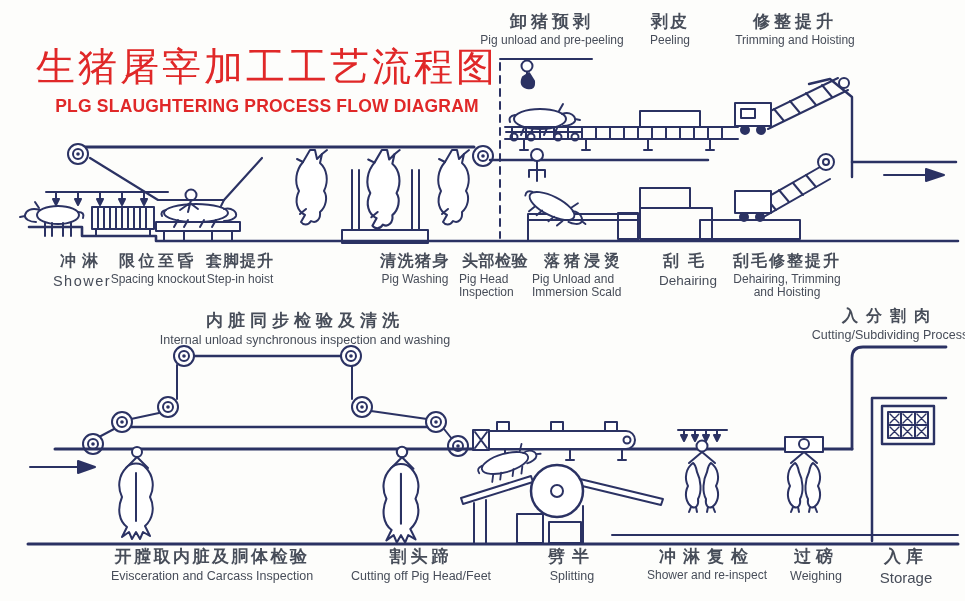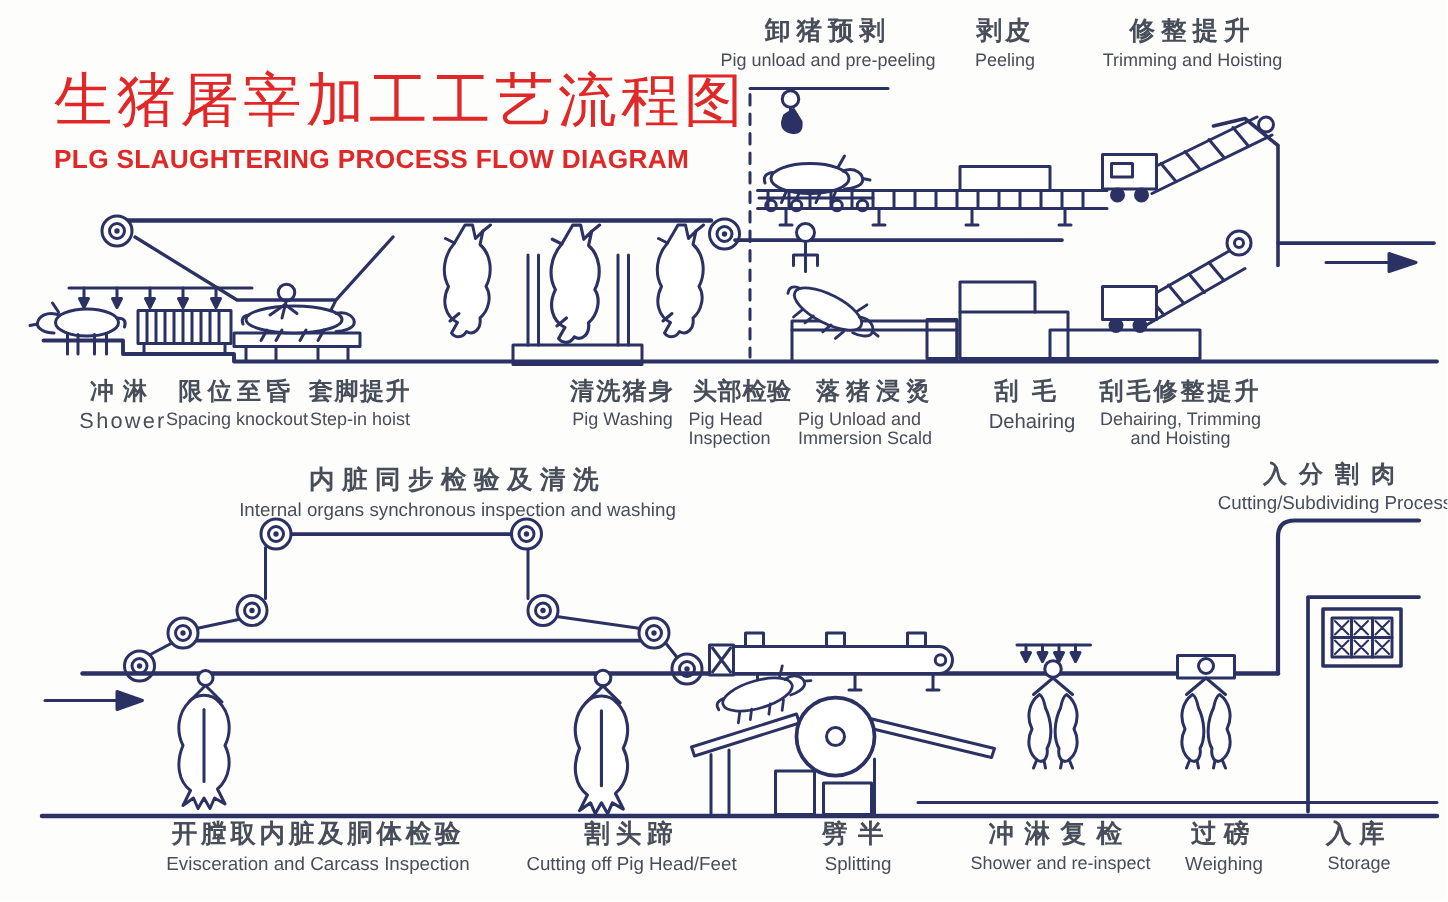--- a/index.html
+++ b/index.html
@@ -3,21 +3,21 @@
 <meta charset="utf-8">
 <style>
   html,body{margin:0;padding:0;background:#ffffff;}
   .stage{position:relative;width:965px;height:601px;background:#fdfdfb;overflow:hidden;
          font-family:"Liberation Sans",sans-serif;}
   .stage svg{position:absolute;left:0;top:0;}
   .title{position:absolute;left:36px;top:40px;color:var(--red,#e02828);z-index:3;}
   .title .cn{font-size:39px;font-weight:400;letter-spacing:3px;white-space:nowrap;
              font-family:"DejaVu Sans",sans-serif;}
   .title .en{font-size:17.5px;font-weight:700;letter-spacing:0.2px;margin-top:2px;
-             font-family:"Liberation Sans",sans-serif;white-space:nowrap;}
+             font-family:"Liberation Sans",sans-serif;white-space:nowrap;text-align:center;}
   .lbl{position:absolute;transform:translateX(-50%);text-align:center;
        color:var(--ink,#474d59);z-index:3;}
   .lbl .cn{font-size:16px;font-weight:700;letter-spacing:3px;white-space:nowrap;
            font-family:"DejaVu Sans",sans-serif;line-height:1.1;}
   .lbl .en{font-size:12px;margin-top:3px;line-height:1.15;
            font-family:"Liberation Sans",sans-serif;}
   .lbl .en.nw{white-space:nowrap;}
 </style>
 </head>
 <body>
@@ -319,21 +319,21 @@
     <div class="cn" style="letter-spacing:9px">刮毛</div>
     <div class="en nw" style="font-size:13.5px">Dehairing</div>
   </div>
   <div class="lbl" style="left:787px;top:252px">
     <div class="cn" style="letter-spacing:2px">刮毛修整提升</div>
     <div class="en" style="width:126px">Dehairing, Trimming and Hoisting</div>
   </div>
 
   <div class="lbl" style="left:305px;top:311px">
     <div class="cn" style="font-size:17px;letter-spacing:5px">内脏同步检验及清洗</div>
-    <div class="en nw" style="font-size:12.5px">Internal organs synchronous inspection and washing</div>
+    <div class="en nw" style="font-size:12.5px">Internal unload synchronous inspection and washing</div>
   </div>
   <div class="lbl" style="left:890px;top:307px">
     <div class="cn" style="letter-spacing:8px">入分割肉</div>
     <div class="en nw" style="font-size:12.5px">Cutting/Subdividing Process</div>
   </div>
 
   <div class="lbl" style="left:212px;top:547px">
     <div class="cn" style="font-size:17px;letter-spacing:2.5px">开膛取内脏及胴体检验</div>
     <div class="en nw" style="font-size:12.5px">Evisceration and Carcass Inspection</div>
   </div>
@@ -348,16 +348,16 @@
   <div class="lbl" style="left:707px;top:547px">
     <div class="cn" style="font-size:17px;letter-spacing:7px">冲淋复检</div>
     <div class="en nw" style="font-size:12px">Shower and re-inspect</div>
   </div>
   <div class="lbl" style="left:816px;top:547px">
     <div class="cn" style="font-size:17px;letter-spacing:5px">过磅</div>
     <div class="en nw" style="font-size:12.5px">Weighing</div>
   </div>
   <div class="lbl" style="left:906px;top:547px">
     <div class="cn" style="font-size:17px;letter-spacing:5px">入库</div>
-    <div class="en nw" style="font-size:12px">Storage</div>
+    <div class="en nw" style="font-size:15px">Storage</div>
   </div>
 
 </div>
 
 </body></html>

